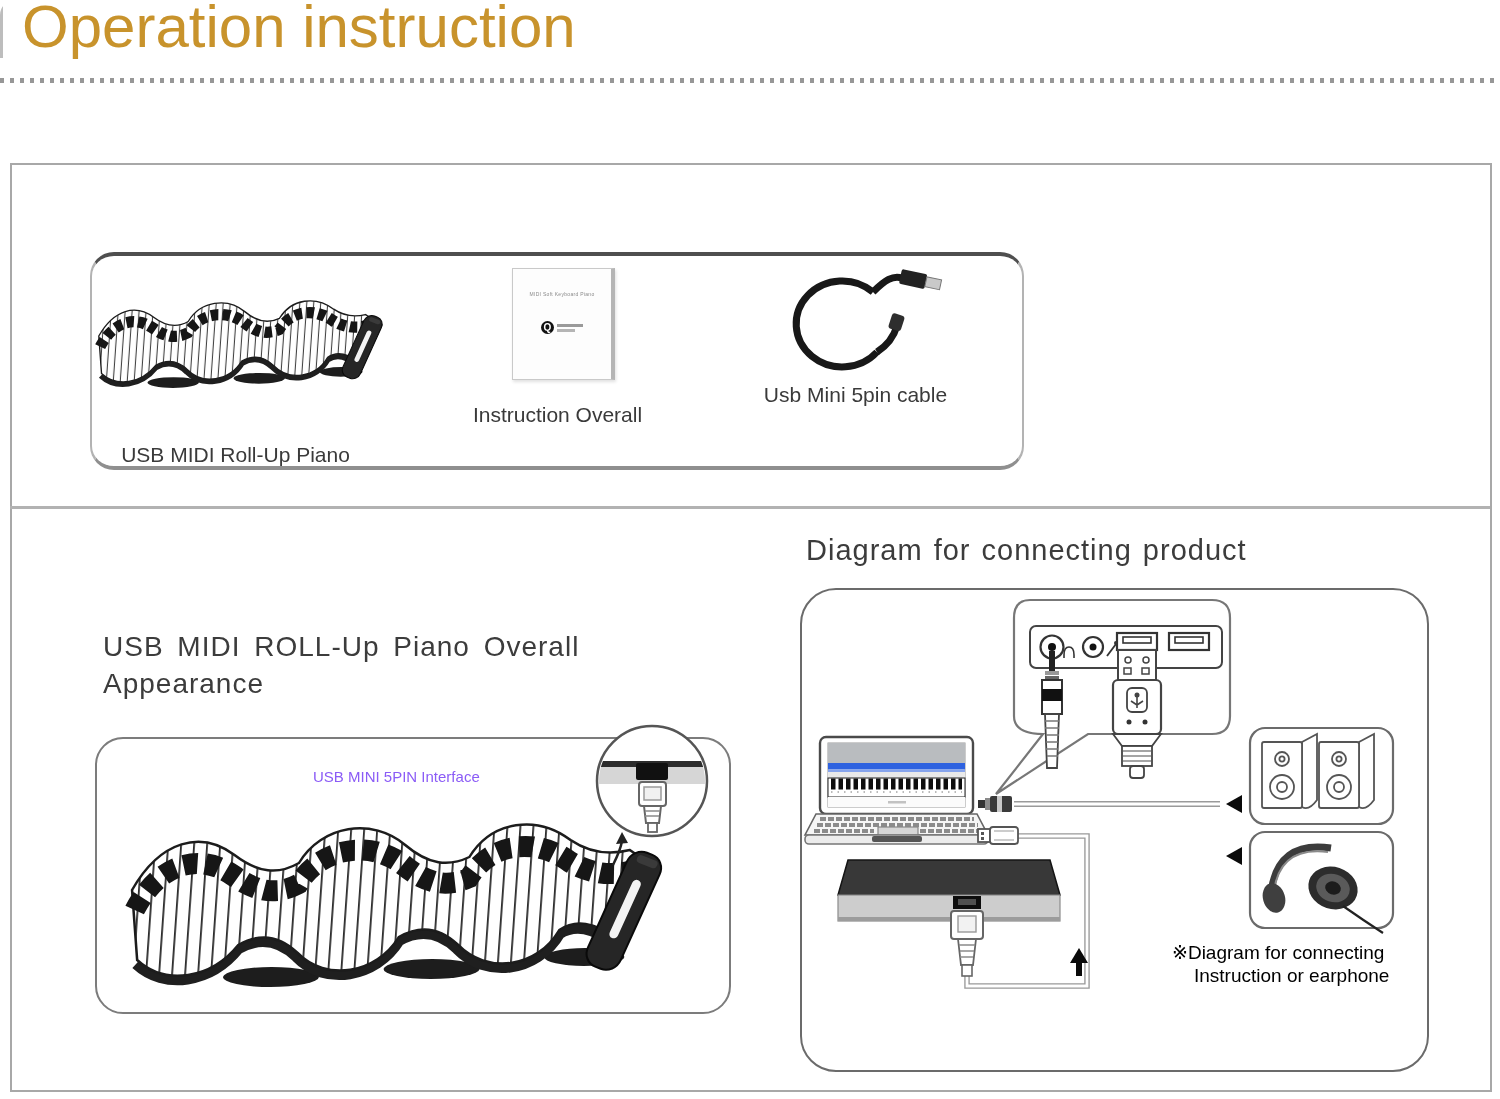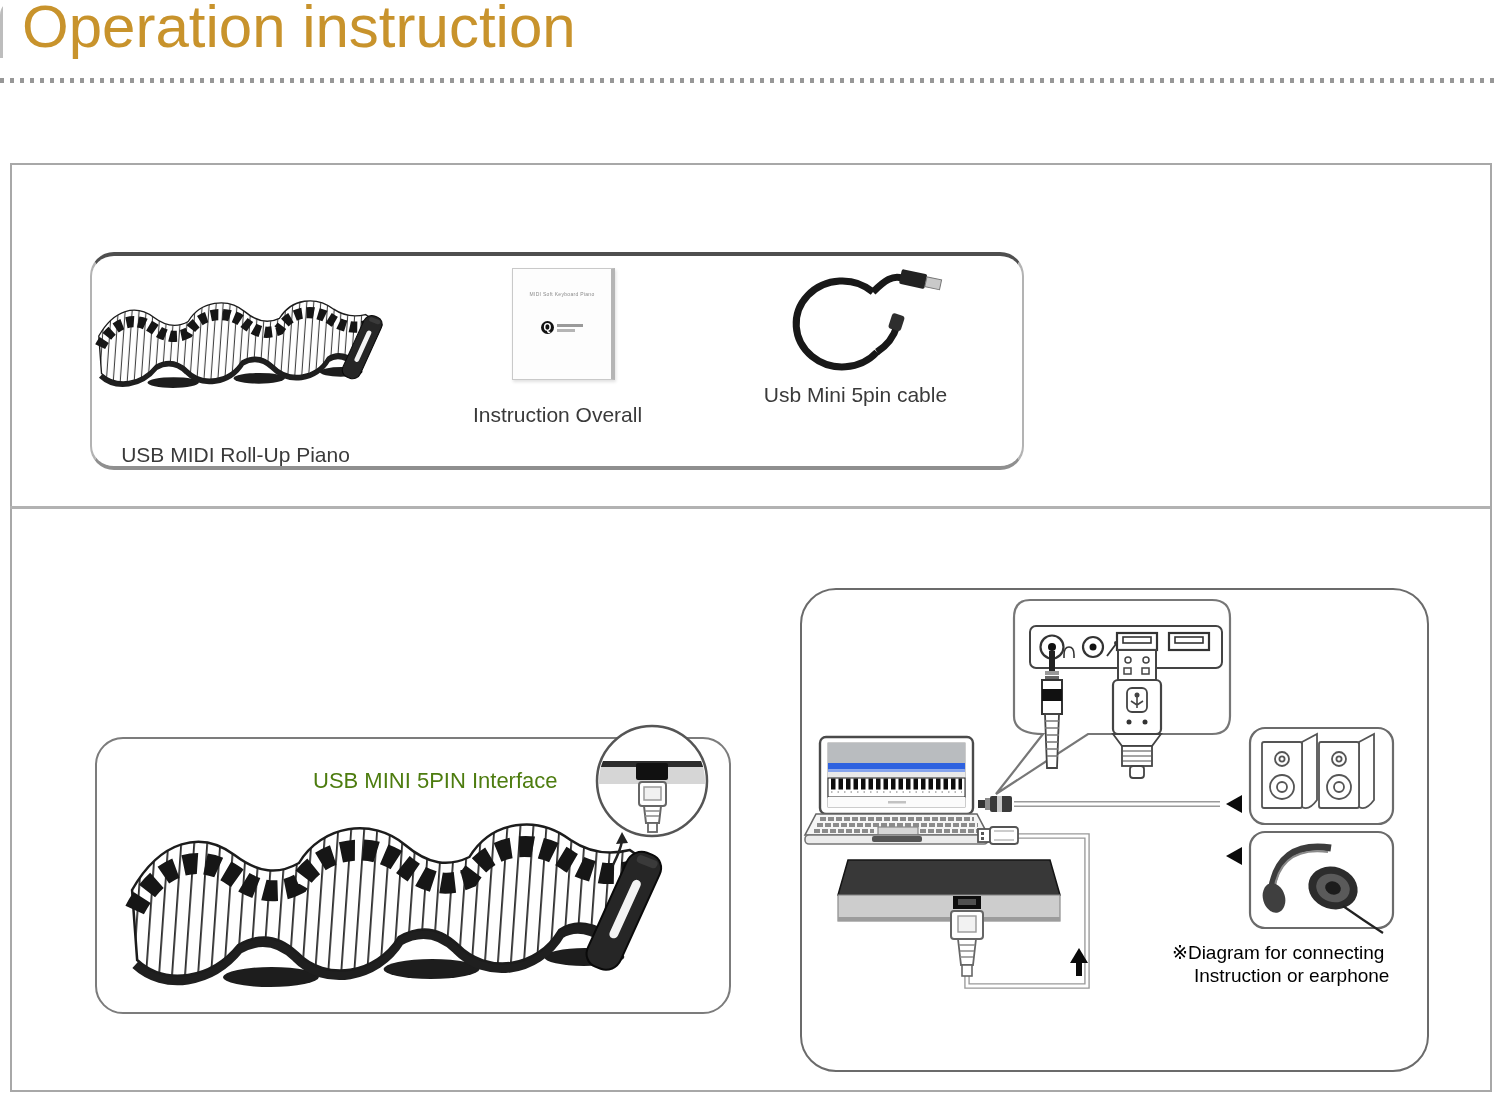--- a/index.html
+++ b/index.html
@@ -31,21 +31,21 @@
   .manual-cover-line{position:absolute;left:0;top:22px;width:100%;text-align:center;
                      font-size:5px;color:#8a8a8a;letter-spacing:.3px;}
   .manual-logo{position:absolute;left:0;top:52px;width:100%;display:flex;justify-content:center;align-items:center;gap:3px;}
   .manual-q{width:13px;height:13px;border-radius:50%;background:#111;color:#fff;font-size:10px;font-weight:bold;
             display:flex;align-items:center;justify-content:center;}
   .manual-bars{display:flex;flex-direction:column;gap:2px;}
   .manual-bars i{display:block;width:26px;height:3px;background:#9a9a9a;}
   .manual-bars i:last-child{width:18px;background:#b5b5b5;}
 
   .appearance-box{left:95px;top:737px;width:632px;height:273px;border:2px solid #7c7c7c;border-radius:28px;background:#fff;}
-  .interface-label{left:313px;top:768px;font-size:22px;color:#4d7c0f;}
+  .interface-label{left:313px;top:768px;font-size:15px;color:#8b5cf6;}
 
   .diagram-box{left:800px;top:588px;width:625px;height:480px;border:2.5px solid #6b6b6b;border-radius:36px;background:#fff;}
   .caption-sm{font-size:19px;color:#000000;line-height:23px;}
   .cap-speaker{left:1172px;top:941px;width:250px;}
   .cap-speaker .l2{padding-left:22px;}
   .cap-computer{left:840px;top:1018px;font-size:21px;color:#3b3b3b;}
 
   svg{display:block;overflow:visible;}
 </style>
 </head>
@@ -114,20 +114,21 @@
       <rect x="0" y="0" width="26" height="15" rx="2" fill="#222"></rect>
       <rect x="26" y="2.5" width="15" height="10" fill="#c9c9c9" stroke="#777" stroke-width="1"></rect>
     </g>
     <rect x="115" y="56" width="13" height="16" rx="3" fill="#2e2e2e" transform="rotate(18 121 64)"></rect>
   </svg>
 
   <div class="abs item-label lbl-piano">USB MIDI Roll-Up Piano</div>
   <div class="abs item-label lbl-manual">Instruction Overall</div>
   <div class="abs item-label lbl-cable">Usb Mini 5pin cable</div>
 
+  <div class="abs h-section appearance-heading">USB MIDI ROLL-Up Piano Overall Appearance</div>
   <div class="abs appearance-box"></div>
   <div class="abs interface-label">USB MINI 5PIN  Interface</div>
 
   <svg class="abs" style="left:95px;top:737px;" width="632" height="273" viewBox="0 0 632 273">
     <use href="#pianoArt" x="30" y="68" width="560" height="200"></use>
     <path d="M 518,128 C 523,118 526,110 527,104" fill="none" stroke="#222" stroke-width="2.5"></path>
     <polygon points="527,95 521,107 533,106" fill="#222"></polygon>
     <g>
       <circle cx="557" cy="44" r="55" fill="#fff" stroke="#555" stroke-width="2.5"></circle>
       <clipPath id="magClip">
@@ -140,20 +141,21 @@
         <rect x="541" y="26" width="32" height="17" rx="2" fill="#111"></rect>
         <rect x="544" y="45" width="27" height="24" rx="3" fill="#fff" stroke="#666" stroke-width="2"></rect>
         <rect x="549" y="50" width="17" height="13" fill="#f1f1f1" stroke="#9a9a9a" stroke-width="1.5"></rect>
         <path d="M 549,69 h17 l-2,17 h-13 Z" fill="#fff" stroke="#666" stroke-width="2"></path>
         <path d="M 550,74 h15 M 550,79 h14" stroke="#8a8a8a" stroke-width="1.5"></path>
         <rect x="553" y="86" width="9" height="9" fill="#fff" stroke="#666" stroke-width="1.8"></rect>
       </g>
     </g>
   </svg>
 
+  <div class="abs h-section diagram-heading">Diagram for connecting product</div>
   <div class="abs diagram-box"></div>
 
   <svg class="abs" style="left:800px;top:588px;" width="625" height="480" viewBox="0 0 625 480">
 
     <g>
       <path d="M 230 12 H 412 Q 430 12 430 30 V 128 Q 430 146 412 146 H 288 L 196 206 L 243 146
                Q 214 146 214 128 V 30 Q 214 12 230 12 Z" fill="#fff" stroke="#777" stroke-width="2.2"></path>
       <g>
         <rect x="230" y="38" width="192" height="42" rx="6" fill="#fff" stroke="#444" stroke-width="2"></rect>
         <circle cx="252" cy="59" r="11.5" fill="#fff" stroke="#333" stroke-width="2.2"></circle>

